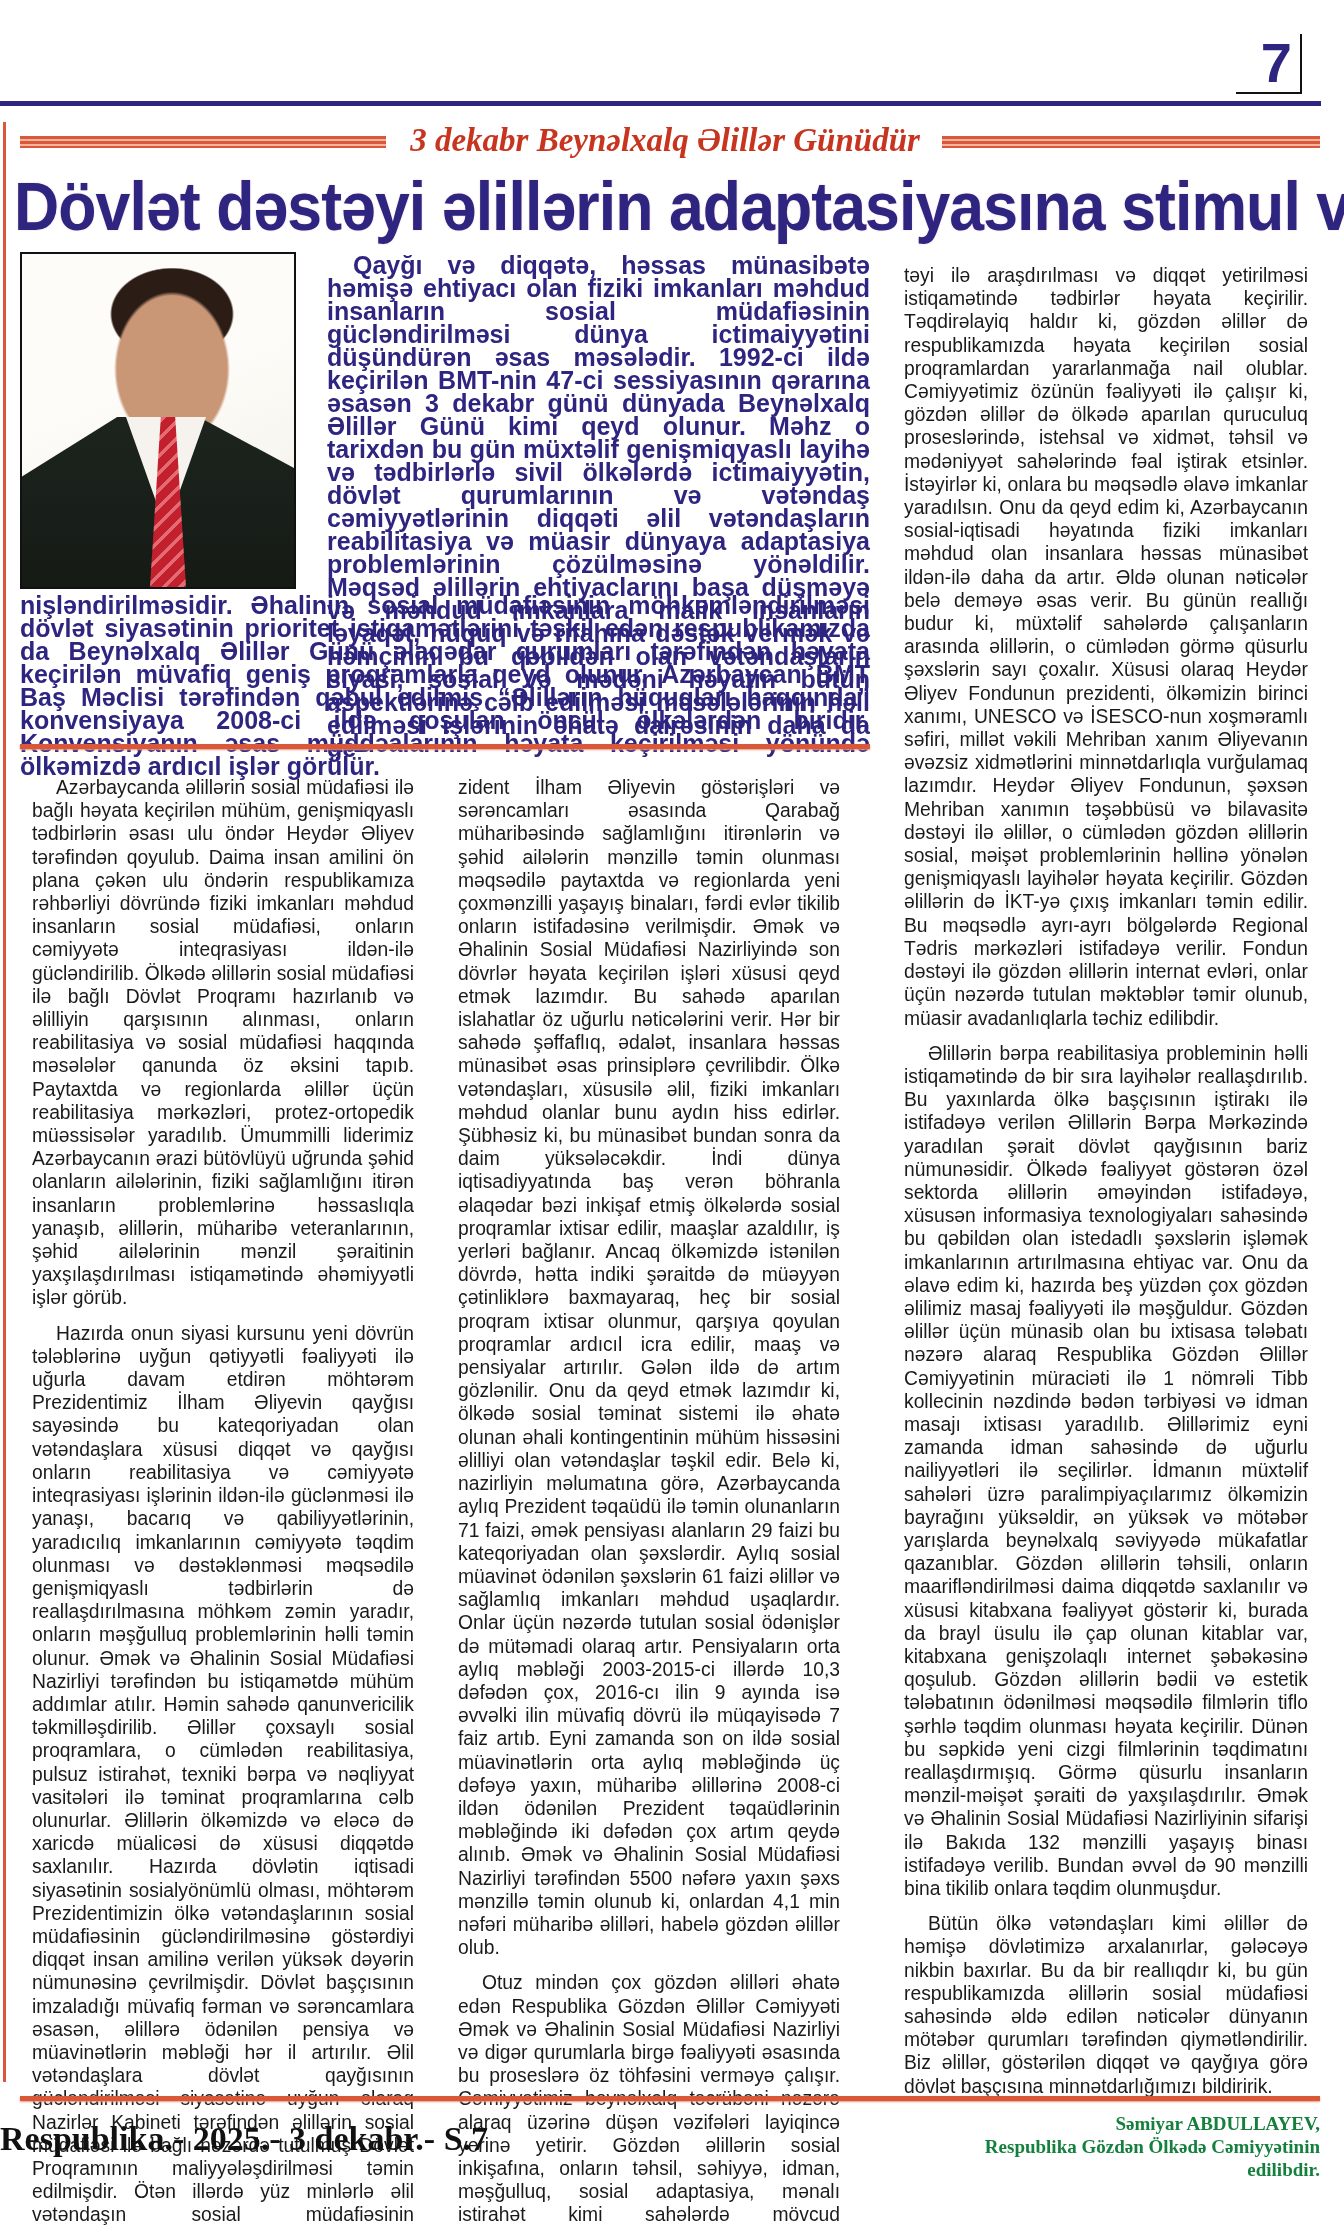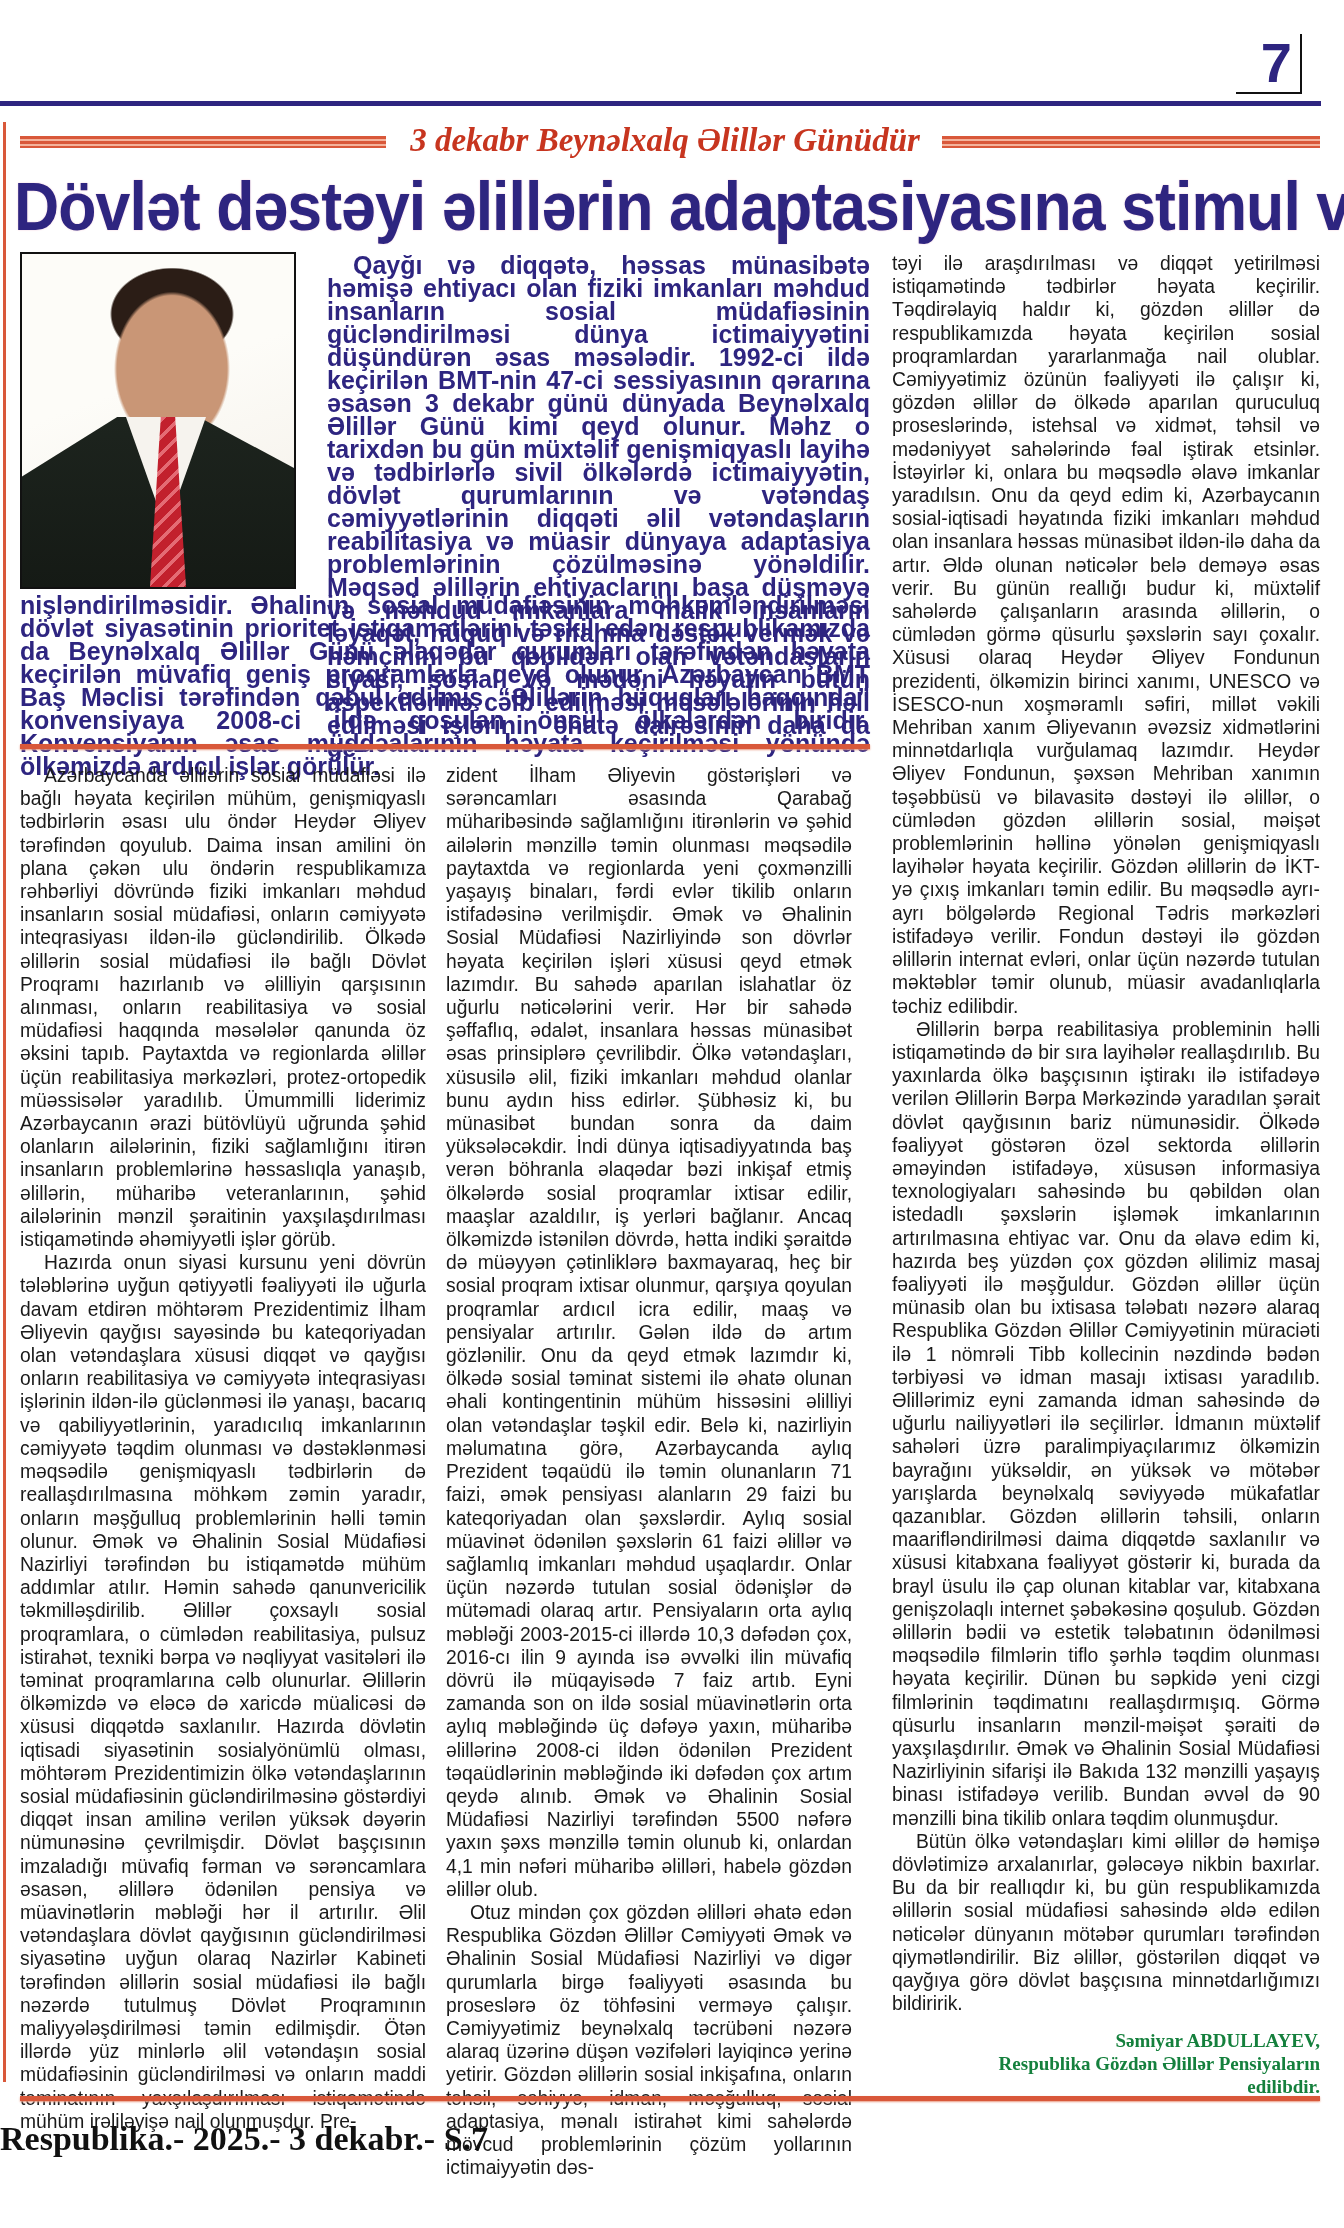--- a/index.html
+++ b/index.html
@@ -22,21 +22,21 @@
       overflow:hidden; }
   .photo .suit { position:absolute; left:0; bottom:0; width:272px; height:170px; background:linear-gradient(#1d241e, #151a15); clip-path:polygon(0 35%, 35% 0, 65% 0, 100% 30%, 100% 100%, 0 100%); }
   .photo .shirt { position:absolute; left:104px; bottom:80px; width:80px; height:90px; background:#f6f3ee; clip-path:polygon(0 0, 100% 0, 60% 100%, 40% 100%); }
   .photo .tie { position:absolute; left:128px; bottom:0; width:36px; height:170px; background:repeating-linear-gradient(135deg, #c2202d 0 8px, #e46b74 8px 12px); clip-path:polygon(30% 0, 70% 0, 100% 100%, 0 100%); }
   .intro { font-family:"Liberation Sans", sans-serif; font-weight:bold; color:#2e2580; font-size:25px; line-height:23px; text-align:justify; }
   .intro-top { left:327px; top:254px; width:543px; text-indent:26px; }
   .intro-bottom { left:20px; top:576px; width:850px;margin-top:18px; }
   .section-rule { left:20px; top:744px; width:850px; height:5px; background:#d9583a; box-shadow:0 1px 2px #e99a82; }
   .bottom-rule { left:20px; top:2096px; width:1300px; height:5px; background:#d9583a; box-shadow:0 1px 2px #e99a82; }
   .col { font-family:"Liberation Sans", sans-serif; font-size:19.3px; line-height:23.2px; color:#1a1a1a; text-align:justify; hyphens:manual; }
-  .col p { margin:0; text-indent:24px; }
+  .col p { margin:12px; text-indent:24px; }
   .col p.noindent { text-indent:0; }
   .col-left { left:20px; top:764px; width:406px; }
   .col-mid { left:446px; top:764px; width:406px; }
   .col-right { left:892px; top:252px; width:428px; }
   .signature { font-family:"Liberation Serif", serif; font-weight:bold; font-size:19px; line-height:23px; text-align:right; margin-top:14px; color:#15803d; }
   .source { left:0px; top:2120px; font-family:"Liberation Serif", serif; font-weight:bold; font-size:34px; color:#111; }
 </style>
 </head>
 <body>
 
@@ -72,20 +72,20 @@
   <p class="noindent">zident İlham Əliyevin göstərişləri və sərəncamları əsasında Qarabağ müharibəsində sağlamlığını itirənlərin və şəhid ailələrin mənzillə təmin olunması məqsədilə paytaxtda və regionlarda yeni çoxmənzilli yaşayış binaları, fərdi evlər tikilib onların istifadəsinə verilmişdir. Əmək və Əhalinin Sosial Müdafiəsi Nazirliyində son dövrlər həyata keçirilən işləri xüsusi qeyd etmək lazımdır. Bu sahədə aparılan islahatlar öz uğurlu nəticələrini verir. Hər bir sahədə şəffaflıq, ədalət, insanlara həssas münasibət əsas prinsiplərə çevrilibdir. Ölkə vətəndaşları, xüsusilə əlil, fiziki imkanları məhdud olanlar bunu aydın hiss edirlər. Şübhəsiz ki, bu münasibət bundan sonra da daim yüksələcəkdir. İndi dünya iqtisadiyyatında baş verən böhranla əlaqədar bəzi inkişaf etmiş ölkələrdə sosial proqramlar ixtisar edilir, maaşlar azaldılır, iş yerləri bağlanır. Ancaq ölkəmizdə istənilən dövrdə, hətta indiki şəraitdə də müəyyən çətinliklərə baxmayaraq, heç bir sosial proqram ixtisar olunmur, qarşıya qoyulan proqramlar ardıcıl icra edilir, maaş və pensiyalar artırılır. Gələn ildə də artım gözlənilir. Onu da qeyd etmək lazımdır ki, ölkədə sosial təminat sistemi ilə əhatə olunan əhali kontingentinin mühüm hissəsini əlilliyi olan vətəndaşlar təşkil edir. Belə ki, nazirliyin məlumatına görə, Azərbaycanda aylıq Prezident təqaüdü ilə təmin olunanların 71 faizi, əmək pensiyası alanların 29 faizi bu kateqoriyadan olan şəxslərdir. Aylıq sosial müavinət ödənilən şəxslərin 61 faizi əlillər və sağlamlıq imkanları məhdud uşaqlardır. Onlar üçün nəzərdə tutulan sosial ödənişlər də mütəmadi olaraq artır. Pensiyaların orta aylıq məbləği 2003-2015-ci illərdə 10,3 dəfədən çox, 2016-cı ilin 9 ayında isə əvvəlki ilin müvafiq dövrü ilə müqayisədə 7 faiz artıb. Eyni zamanda son on ildə sosial müavinətlərin orta aylıq məbləğində üç dəfəyə yaxın, müharibə əlillərinə 2008-ci ildən ödənilən Prezident təqaüdlərinin məbləğində iki dəfədən çox artım qeydə alınıb. Əmək və Əhalinin Sosial Müdafiəsi Nazirliyi tərəfindən 5500 nəfərə yaxın şəxs mənzillə təmin olunub ki, onlardan 4,1 min nəfəri müharibə əlilləri, habelə gözdən əlillər olub.</p>
   <p>Otuz mindən çox gözdən əlilləri əhatə edən Respublika Gözdən Əlillər Cəmiyyəti Əmək və Əhalinin Sosial Müdafiəsi Nazirliyi və digər qurumlarla birgə fəaliyyəti əsasında bu proseslərə öz töhfəsini verməyə çalışır. Cəmiyyətimiz beynəlxalq təcrübəni nəzərə alaraq üzərinə düşən vəzifələri layiqincə yerinə yetirir. Gözdən əlillərin sosial inkişafına, onların təhsil, səhiyyə, idman, məşğulluq, sosial adaptasiya, mənalı istirahət kimi sahələrdə mövcud problemlərinin çözüm yollarının ictimaiyyətin dəs-</p>
 </div>
 
 <div class="abs col col-right">
   <p class="noindent">təyi ilə araşdırılması və diqqət yetirilməsi istiqamətində tədbirlər həyata keçirilir. Təqdirəlayiq haldır ki, gözdən əlillər də respublikamızda həyata keçirilən sosial proqramlardan yararlanmağa nail olublar. Cəmiyyətimiz özünün fəaliyyəti ilə çalışır ki, gözdən əlillər də ölkədə aparılan quruculuq proseslərində, istehsal və xidmət, təhsil və mədəniyyət sahələrində fəal iştirak etsinlər. İstəyirlər ki, onlara bu məqsədlə əlavə imkanlar yaradılsın. Onu da qeyd edim ki, Azərbaycanın sosial-iqtisadi həyatında fiziki imkanları məhdud olan insanlara həssas münasibət ildən-ilə daha da artır. Əldə olunan nəticələr belə deməyə əsas verir. Bu günün reallığı budur ki, müxtəlif sahələrdə çalışanların arasında əlillərin, o cümlədən görmə qüsurlu şəxslərin sayı çoxalır. Xüsusi olaraq Heydər Əliyev Fondunun prezidenti, ölkəmizin birinci xanımı, UNESCO və İSESCO-nun xoşməramlı səfiri, millət vəkili Mehriban xanım Əliyevanın əvəzsiz xidmətlərini minnətdarlıqla vurğulamaq lazımdır. Heydər Əliyev Fondunun, şəxsən Mehriban xanımın təşəbbüsü və bilavasitə dəstəyi ilə əlillər, o cümlədən gözdən əlillərin sosial, məişət problemlərinin həllinə yönələn genişmiqyaslı layihələr həyata keçirilir. Gözdən əlillərin də İKT-yə çıxış imkanları təmin edilir. Bu məqsədlə ayrı-ayrı bölgələrdə Regional Tədris mərkəzləri istifadəyə verilir. Fondun dəstəyi ilə gözdən əlillərin internat evləri, onlar üçün nəzərdə tutulan məktəblər təmir olunub, müasir avadanlıqlarla təchiz edilibdir.</p>
   <p>Əlillərin bərpa reabilitasiya probleminin həlli istiqamətində də bir sıra layihələr reallaşdırılıb. Bu yaxınlarda ölkə başçısının iştirakı ilə istifadəyə verilən Əlillərin Bərpa Mərkəzində yaradılan şərait dövlət qayğısının bariz nümunəsidir. Ölkədə fəaliyyət göstərən özəl sektorda əlillərin əməyindən istifadəyə, xüsusən informasiya texnologiyaları sahəsində bu qəbildən olan istedadlı şəxslərin işləmək imkanlarının artırılmasına ehtiyac var. Onu da əlavə edim ki, hazırda beş yüzdən çox gözdən əlilimiz masaj fəaliyyəti ilə məşğuldur. Gözdən əlillər üçün münasib olan bu ixtisasa tələbatı nəzərə alaraq Respublika Gözdən Əlillər Cəmiyyətinin müraciəti ilə 1 nömrəli Tibb kollecinin nəzdində bədən tərbiyəsi və idman masajı ixtisası yaradılıb. Əlillərimiz eyni zamanda idman sahəsində də uğurlu nailiyyətləri ilə seçilirlər. İdmanın müxtəlif sahələri üzrə paralimpiyaçılarımız ölkəmizin bayrağını yüksəldir, ən yüksək və mötəbər yarışlarda beynəlxalq səviyyədə mükafatlar qazanıblar. Gözdən əlillərin təhsili, onların maarifləndirilməsi daima diqqətdə saxlanılır və xüsusi kitabxana fəaliyyət göstərir ki, burada da brayl üsulu ilə çap olunan kitablar var, kitabxana genişzolaqlı internet şəbəkəsinə qoşulub. Gözdən əlillərin bədii və estetik tələbatının ödənilməsi məqsədilə filmlərin tiflo şərhlə təqdim olunması həyata keçirilir. Dünən bu səpkidə yeni cizgi filmlərinin təqdimatını reallaşdırmışıq. Görmə qüsurlu insanların mənzil-məişət şəraiti də yaxşılaşdırılır. Əmək və Əhalinin Sosial Müdafiəsi Nazirliyinin sifarişi ilə Bakıda 132 mənzilli yaşayış binası istifadəyə verilib. Bundan əvvəl də 90 mənzilli bina tikilib onlara təqdim olunmuşdur.</p>
   <p>Bütün ölkə vətəndaşları kimi əlillər də həmişə dövlətimizə arxalanırlar, gələcəyə nikbin baxırlar. Bu da bir reallıqdır ki, bu gün respublikamızda əlillərin sosial müdafiəsi sahəsində əldə edilən nəticələr dünyanın mötəbər qurumları tərəfindən qiymətləndirilir. Biz əlillər, göstərilən diqqət və qayğıya görə dövlət başçısına minnətdarlığımızı bildiririk.</p>
   <div class="signature">
     <div>Səmiyar ABDULLAYEV,</div>
-    <div>Respublika Gözdən Əlillər Pensiyaların</div>
+    <div>Respublika Gözdən Ölkədə Cəmiyyətinin</div>
     <div>edilibdir.</div>
   </div>
 </div>
 
 <div class="abs bottom-rule"></div>
 
 <div class="abs source">Respublika.- 2025.- 3 dekabr.- S.7</div>
 
 </body></html>

